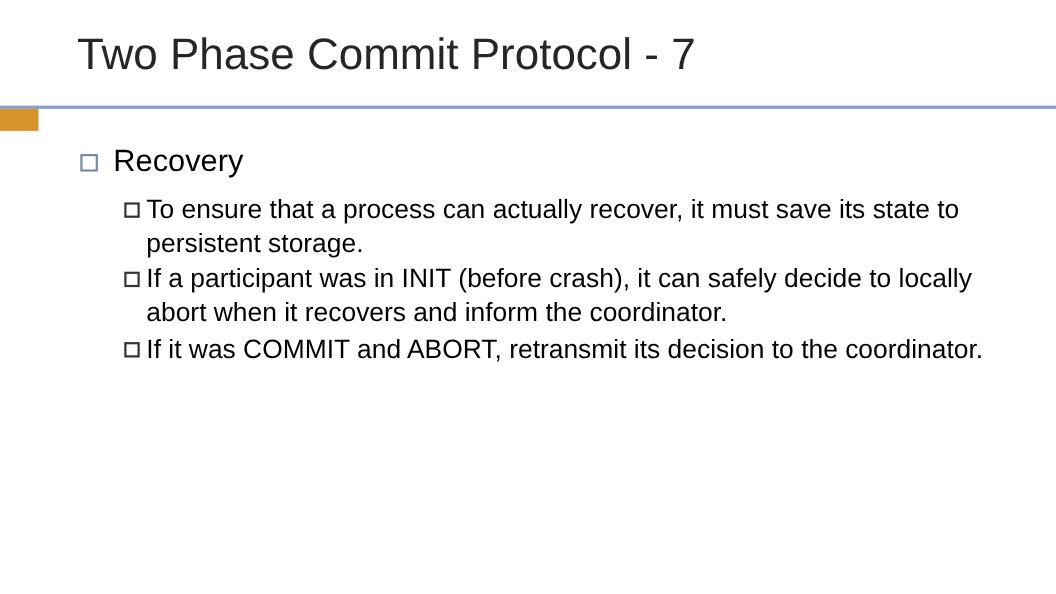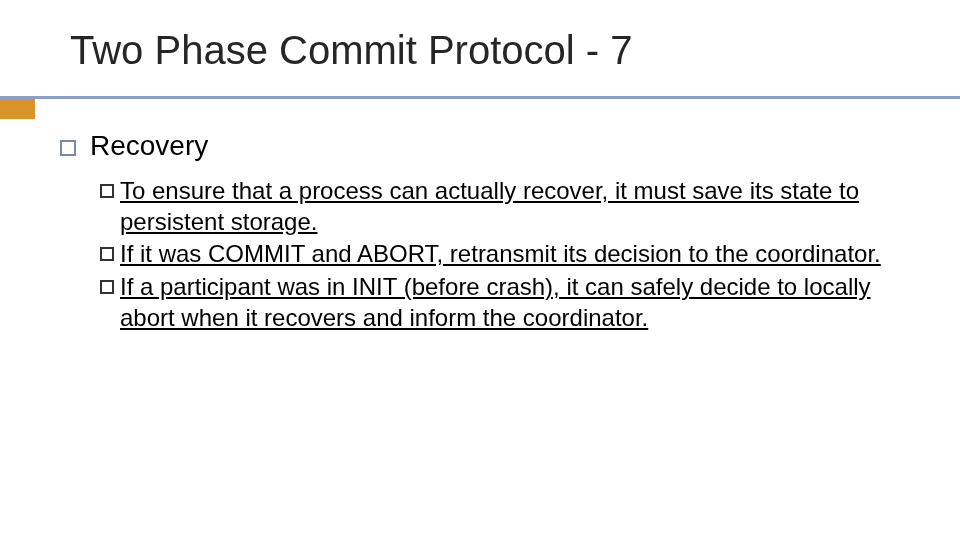--- a/index.html
+++ b/index.html
@@ -38,21 +38,21 @@
     position: absolute;
     top: 99px;
     left: 0;
     width: 35px;
     height: 20px;
     background: #d8942a;
   }
   .body {
     position: absolute;
     top: 130px;
-    left: 60px;
+    left: 73px;
     right: 40px;
   }
   .lvl1 {
     display: flex;
     align-items: flex-start;
     font-size: 28px;
     margin-bottom: 14px;
   }
   .lvl1 .bullet-box {
     width: 12px;
@@ -64,21 +64,20 @@
   }
   .lvl2-wrap {
     margin-left: 40px;
   }
   .lvl2 {
     display: flex;
     align-items: flex-start;
     font-size: 24px;
     line-height: 1.28;
     margin-bottom: 2px;
-    text-decoration: underline;
   }
   .lvl2 .bullet-box {
     width: 10px;
     height: 10px;
     border: 2px solid #333;
     margin-top: 8px;
     margin-right: 6px;
     flex: none;
   }
   .lvl2 .txt { flex: 1; }
@@ -99,22 +98,22 @@
       <span>Recovery</span>
     </div>
 
     <div class="lvl2-wrap">
       <div class="lvl2">
         <span class="bullet-box"></span>
         <span class="txt">To ensure that a process can actually recover, it must save its state to persistent storage.</span>
       </div>
       <div class="lvl2">
         <span class="bullet-box"></span>
-        <span class="txt">If it was COMMIT and ABORT, retransmit its decision to the coordinator.</span>
+        <span class="txt">If a participant was in INIT (before crash), it can safely decide to locally abort when it recovers and inform the coordinator.</span>
       </div>
       <div class="lvl2">
         <span class="bullet-box"></span>
-        <span class="txt">If a participant was in INIT (before crash), it can safely decide to locally abort when it recovers and inform the coordinator.</span>
+        <span class="txt">If it was COMMIT and ABORT, retransmit its decision to the coordinator.</span>
       </div>
     </div>
 
   </div>
 </div>
 
 </body></html>

